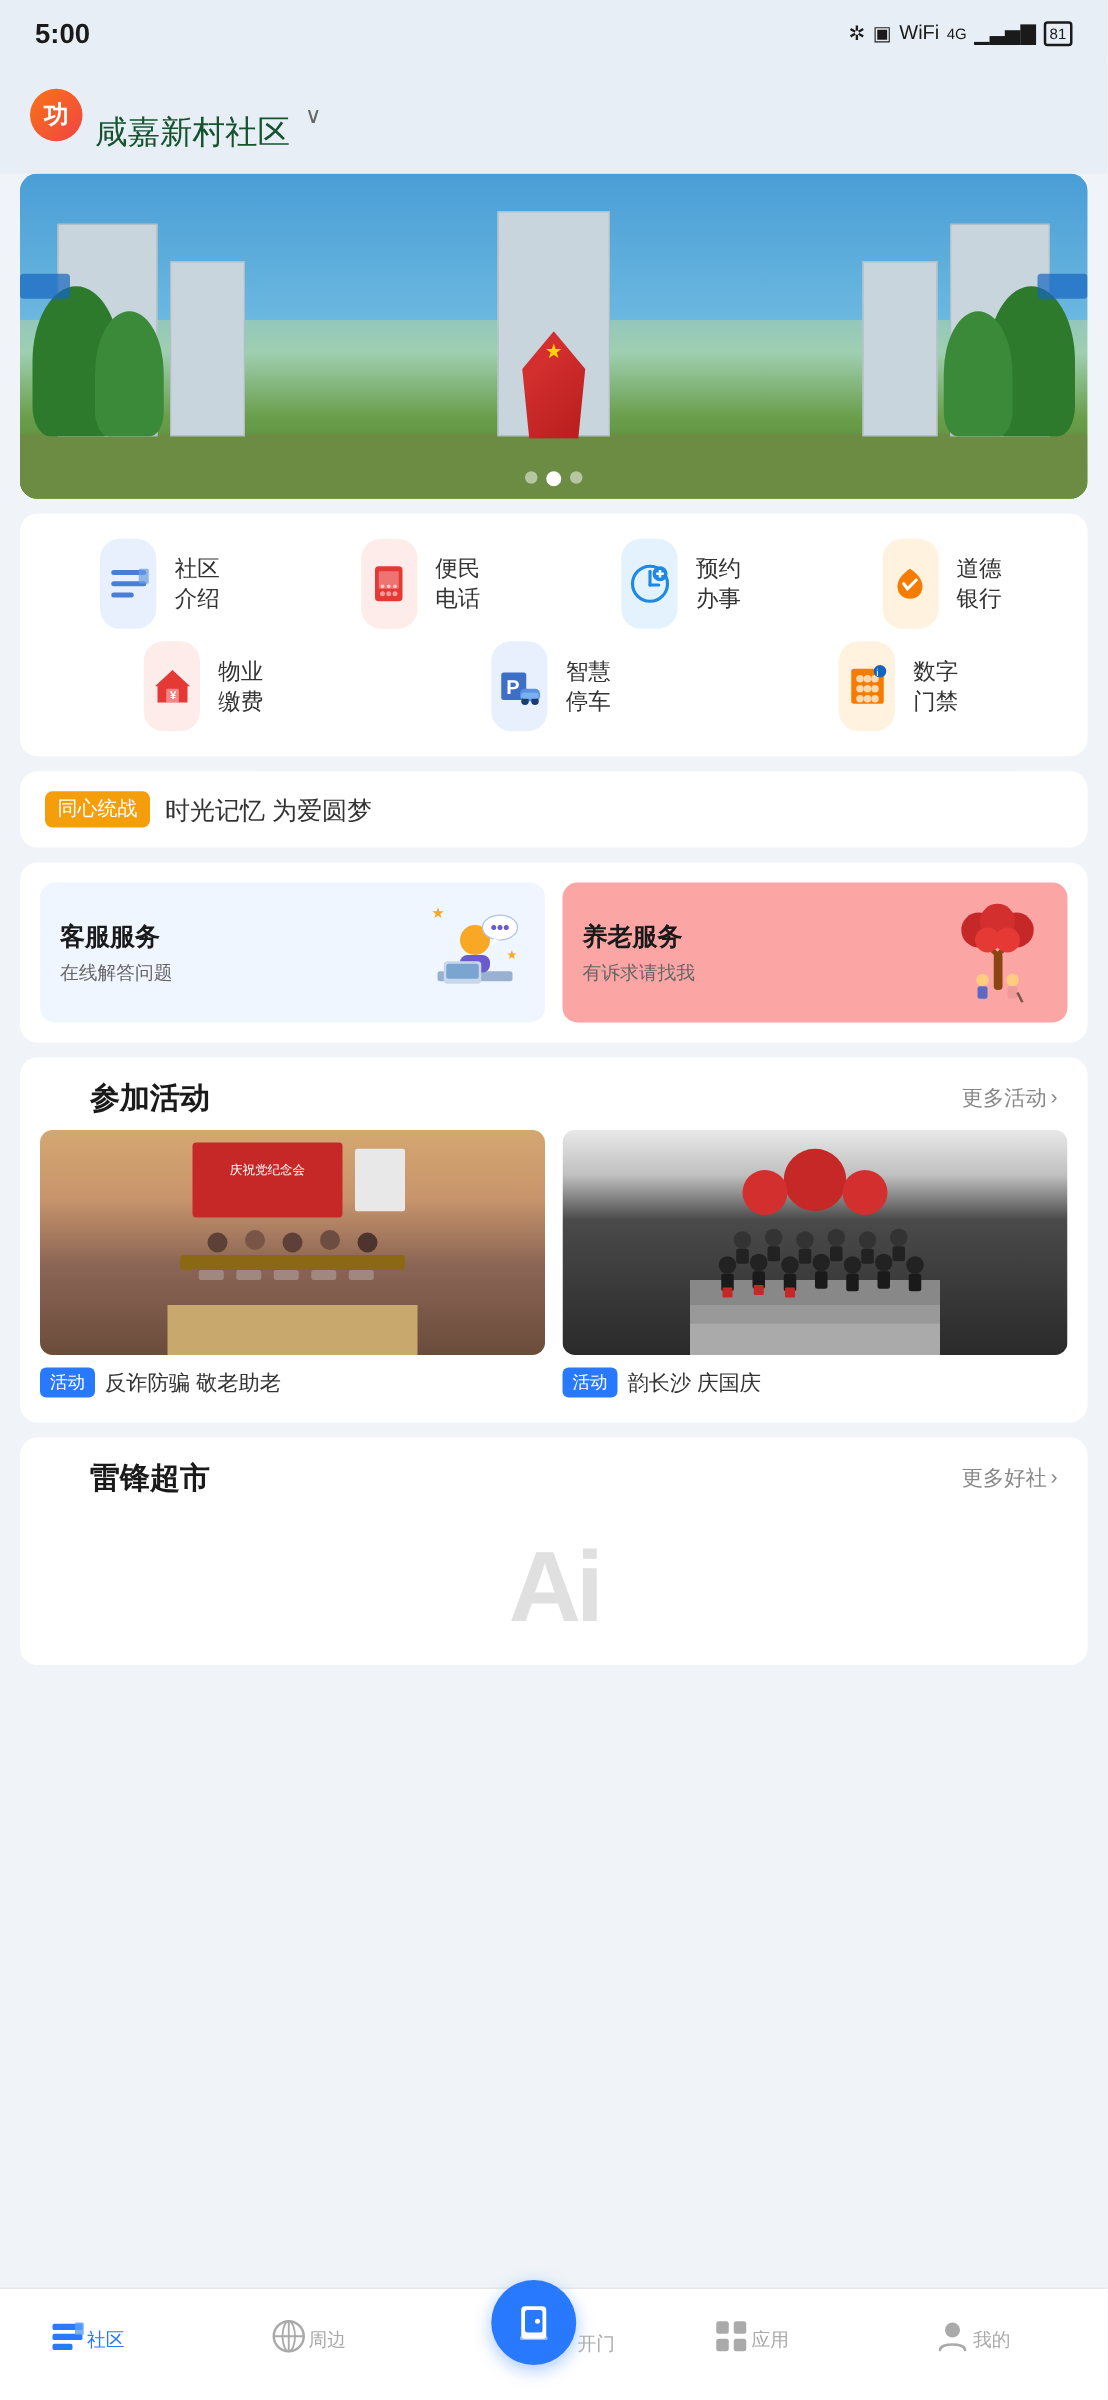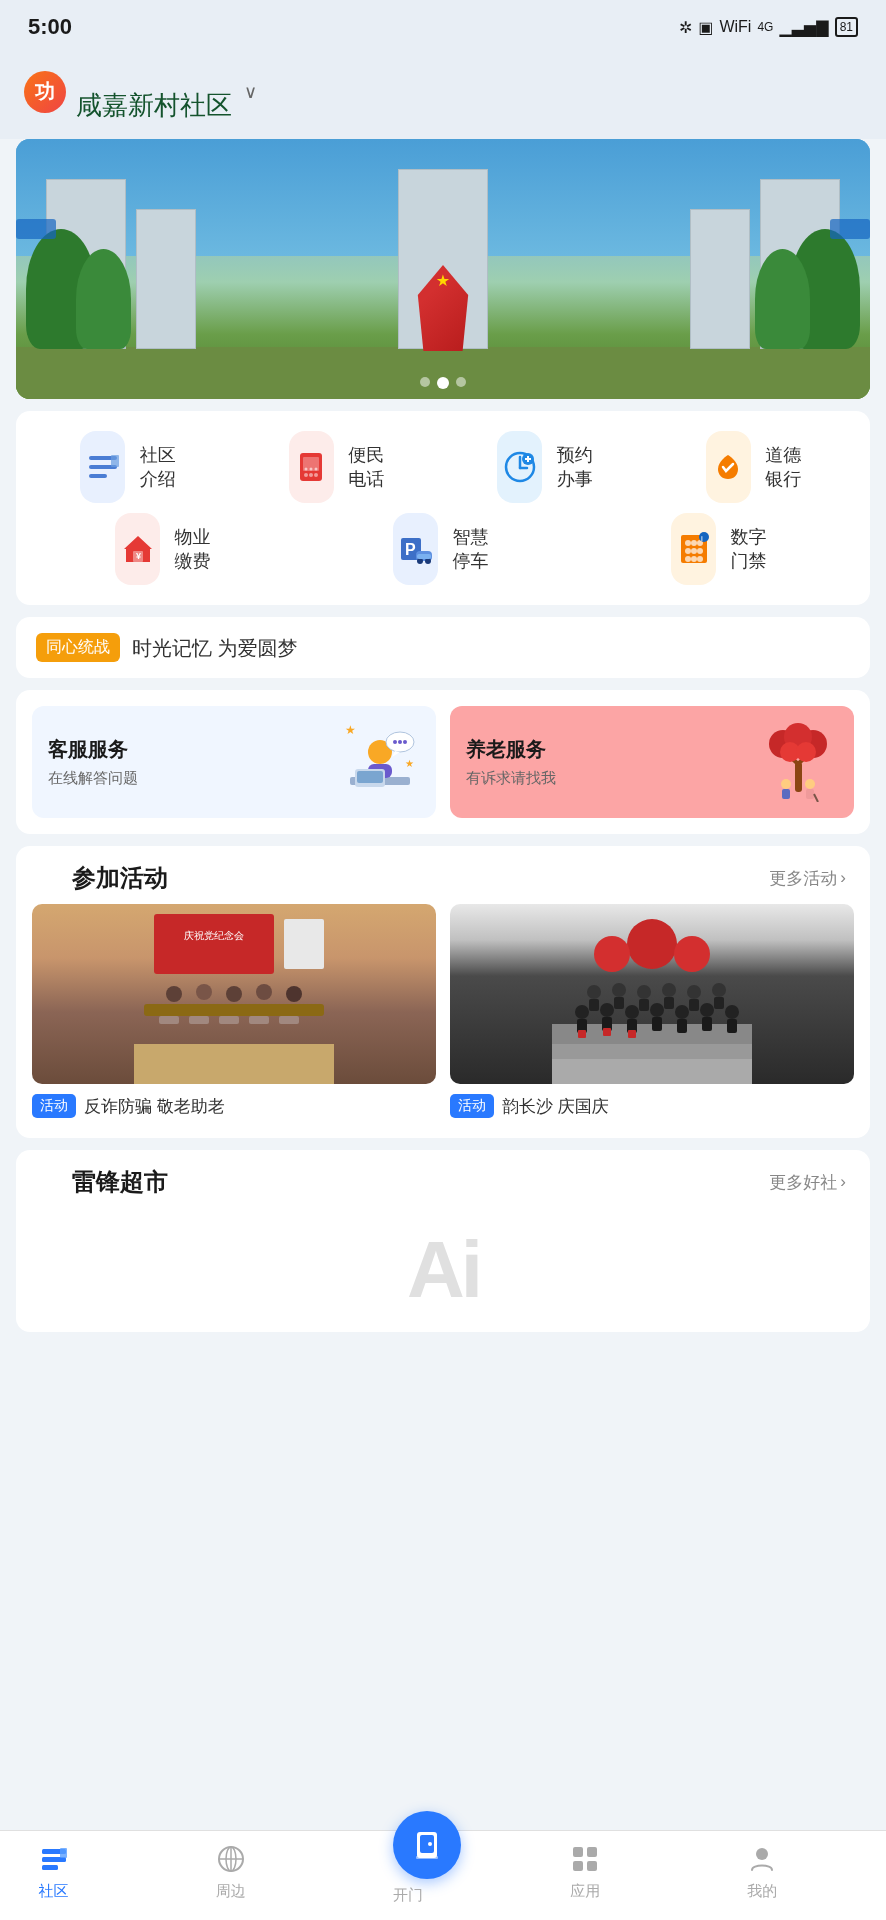--- a/index.html
+++ b/index.html
@@ -368,21 +368,22 @@
       border-top: 1px solid #e0e0e0;
       display: flex;
       justify-content: space-around;
       align-items: center;
       padding: 10px 0 16px;
       height: 90px;
       z-index: 100;
     }
     .nav-item {
       display: flex;
-      flex-direction: column;
+      flex-direction: row;
+      align-items: center;
       gap: 1px;
       cursor: pointer;
       width: 100px;
     }
     .nav-icon {
       font-size: 28px;
       color: #aaa;
     }
     .nav-icon.active { color: #2979ff; }
     .nav-label {

